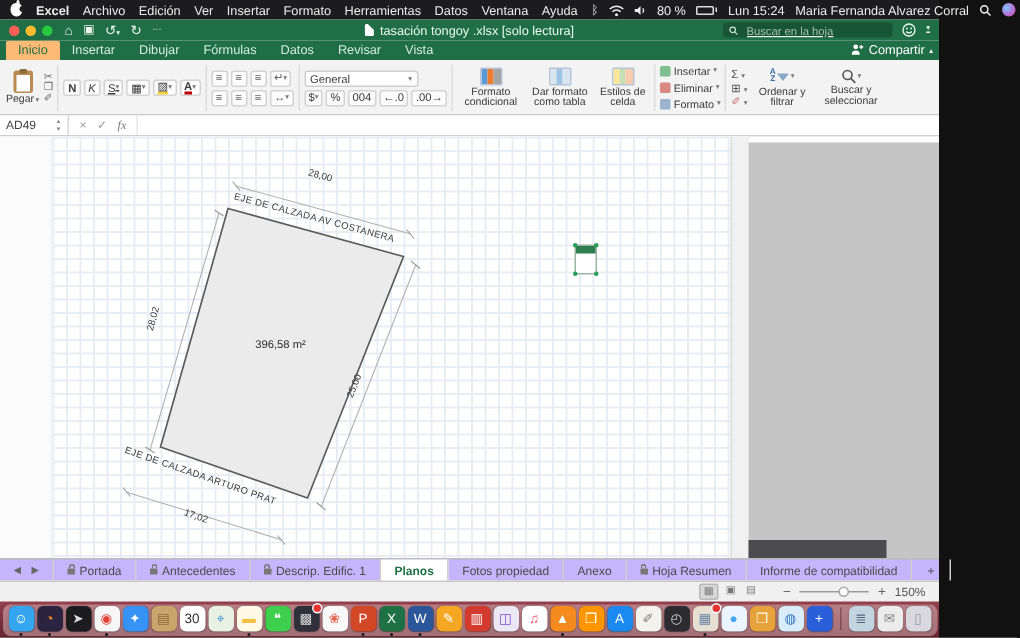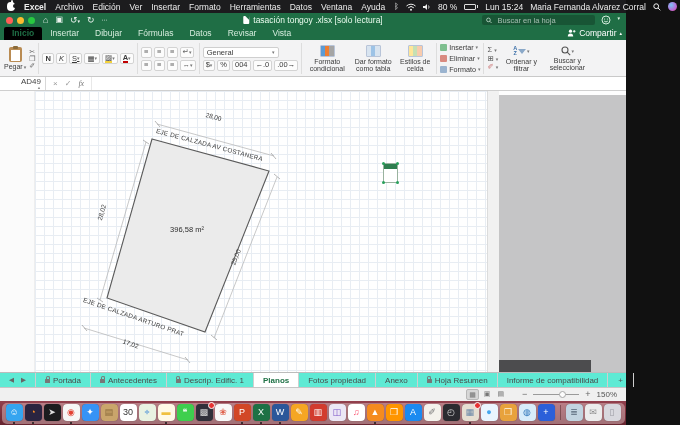--- a/index.html
+++ b/index.html
@@ -21,29 +21,29 @@
   .siri{width:9px;height:9px;border-radius:50%;background:radial-gradient(circle at 35% 35%,#7cc5f7,#b96bd6 60%,#e0457b);}
 
   
   .titlebar{height:14px;background:#1f6e45;display:flex;align-items:center;padding:0 6px;color:#eafbee;font-size:8.5px;position:relative;box-sizing:border-box;}
   .lights{display:flex;gap:4px;margin-right:8px;flex:none;}
   .light{width:7px;height:7px;border-radius:50%;}
   .qat{display:flex;gap:7px;color:rgba(255,255,255,.92);font-size:9px;align-items:center;line-height:1;}
   .tb-title{position:absolute;left:50%;transform:translateX(-50%);display:flex;gap:4px;align-items:center;white-space:nowrap;}
   .docicon{width:6px;height:8px;background:#fff;border-radius:1px;position:relative;flex:none;}
   .docicon::after{content:"";position:absolute;right:0;top:0;border:2px solid #1f6e45;border-left-color:transparent;border-bottom-color:transparent;}
-  .tb-right{margin-left:auto;display:flex;gap:6px;align-items:flex-start;}
+  .tb-right{margin-left:auto;display:flex;gap:6px;align-items:flex-start;text-decoration:underline;}
   .searchbox{width:105px;height:10px;background:rgba(0,0,0,.22);border-radius:2px;display:flex;align-items:center;gap:3px;padding:0 4px;}
   .searchbox input{background:transparent;border:none;outline:none;color:#fff;font-size:7.5px;width:100%;font-family:"Liberation Sans",sans-serif;}
   .searchbox input::placeholder{color:rgba(255,255,255,.6);}
 
   
   .tabrow{height:13px;background:#1f6e45;display:flex;align-items:flex-end;padding:0 4px;color:#d5ecdd;font-size:8.5px;box-sizing:border-box;}
   .rtab{padding:1px 8px 2px;border-radius:2px 2px 0 0;white-space:nowrap;}
-  .rtab.active{background:#000000;color:#1f6e45;font-weight:bold;}
+  .rtab.active{background:#fdba74;color:#1f6e45;font-weight:normal;}
   .share{margin-left:auto;display:flex;align-items:center;gap:3px;color:#fff;padding-bottom:2px;}
 
   
   .ribbon{height:37px;background:#f3f3f4;border-bottom:1px solid #c9c9c9;display:flex;align-items:stretch;padding:2px 4px 1px;gap:3px;font-size:7px;color:#3a3a3a;box-sizing:border-box;}
   .rsep{width:1px;background:#ddd;margin:1px 0;flex:none;}
   .rrow{display:flex;gap:2px;align-items:center;}
   .rcol{display:flex;flex-direction:column;justify-content:center;gap:2px;}
   .rb{border:1px solid #d3d3d3;background:#fcfcfc;border-radius:2px;display:inline-flex;align-items:center;justify-content:center;height:11px;min-width:11px;padding:0 2px;font-size:7.5px;box-sizing:border-box;line-height:1;}
   .sel{border:1px solid #cfcfcf;background:#fff;height:11px;display:flex;align-items:center;justify-content:space-between;padding:0 3px;font-size:7.5px;box-sizing:border-box;border-radius:2px;gap:2px;}
   .caret{font-size:5px;color:#777;}
@@ -61,41 +61,41 @@
   .bb-icon i{flex:1;}
   .cellrow{display:flex;align-items:center;gap:2px;font-size:7.2px;height:9px;line-height:1;}
   .sq{width:7px;height:7px;border-radius:1px;flex:none;}
   .editicons{display:flex;flex-direction:column;justify-content:center;gap:1px;font-size:7.5px;line-height:1;color:#555;}
   .stack2{display:flex;flex-direction:column;align-items:center;justify-content:center;text-align:center;line-height:1;gap:1px;width:42px;}
   .funnel{width:0;height:0;border-left:4px solid transparent;border-right:4px solid transparent;border-top:5px solid #8aa8c8;}
   .azmini{font-size:5.5px;font-weight:bold;color:#3a6ea8;line-height:1;}
 
   
   .fbar{height:14px;background:#fff;border-bottom:1px solid #cfcfcf;display:flex;align-items:center;font-size:8px;color:#444;box-sizing:border-box;}
-  .namebox{width:46px;height:100%;border-right:1px solid #d8d8d8;display:flex;align-items:flex-end;justify-content:space-between;padding:0 4px;box-sizing:border-box;flex-direction:column;}
+  .namebox{width:46px;height:100%;border-right:1px solid #d8d8d8;display:flex;align-items:center;justify-content:space-between;padding:0 4px;box-sizing:border-box;}
   .stepper{display:flex;flex-direction:column;gap:1px;font-size:4px;color:#888;line-height:1;}
   .fxc{display:flex;gap:7px;padding:0 7px;color:#9a9a9a;align-items:center;border-right:1px solid #e8e8e8;height:100%;}
   .fx{font-style:italic;font-family:"Liberation Serif",serif;color:#777;}
   .finput{flex:1;height:100%;}
 
   
   .canvas{height:281px;position:relative;background:#fff;overflow:hidden;}
   .leftmargin{position:absolute;left:0;top:0;width:35px;height:281px;background:#fbfbfb;border-right:1px solid #eee;box-sizing:border-box;}
   .page{position:absolute;left:35px;top:0;width:452px;height:281px;background-color:#fff;background-image:linear-gradient(to right,#e8edf3 1px,transparent 1px),linear-gradient(to bottom,#e8edf3 1px,transparent 1px);background-size:9px 9px;}
   .plan{position:absolute;left:0;top:0;}
   .embed{position:absolute;left:383px;top:72px;width:15px;height:20px;background:#fff;border:1px solid #9ab39f;box-sizing:border-box;}
   .embed::before{content:"";position:absolute;left:0;top:0;right:0;height:5px;background:#2e7d4f;}
   .handle{position:absolute;width:3px;height:3px;border-radius:50%;background:#28a05c;}
   .scrollstrip{position:absolute;left:487px;top:0;width:12px;height:281px;background:#f1f1f1;border-left:1px solid #dcdcdc;box-sizing:border-box;}
   .graypane{position:absolute;left:499px;top:0;width:172px;height:281px;background:#c5c5c6;border-top:4px solid #fdfdfd;box-sizing:border-box;}
   .darkthumb{position:absolute;left:0;bottom:0;width:92px;height:12px;background:#4c4c4e;}
   .rightstrip{position:absolute;left:671px;top:0;width:9px;height:281px;background:#ebebeb;border-left:1px solid #d2d2d2;box-sizing:border-box;}
 
   
-  .sheetbar{height:15px;background:#5eead4;border-top:1px solid #bcbcbc;display:flex;align-items:stretch;font-size:8px;color:#4a4a4a;box-sizing:border-box;}
+  .sheetbar{height:15px;background:#c4b5fd;border-top:1px solid #bcbcbc;display:flex;align-items:stretch;font-size:8px;color:#4a4a4a;box-sizing:border-box;}
   .navarrows{display:flex;align-items:center;gap:7px;padding:0 9px;color:#666;font-size:6.5px;border-right:1px solid #cfcfcf;}
   .stab{display:flex;align-items:center;gap:3px;padding:0 9px;border-right:1px solid #cfcfcf;white-space:nowrap;}
   .stab.active{background:#fff;color:#1e7145;font-weight:bold;}
   .lock{width:5px;height:4px;background:#777;border-radius:0.5px;position:relative;margin-top:2px;flex:none;}
   .lock::before{content:"";position:absolute;left:0.5px;top:-3px;width:4px;height:3px;border:1px solid #777;border-bottom:none;border-radius:2px 2px 0 0;box-sizing:border-box;}
   .addtab{display:flex;align-items:center;padding:0 10px;border-right:1px solid #cfcfcf;color:#555;}
 
   
   .statusbar{height:14px;background:#f0f0f0;border-top:1px solid #c6c6c6;display:flex;align-items:center;justify-content:flex-end;gap:6px;padding:0 9px;font-size:8px;color:#555;box-sizing:border-box;}
   .viewbtns{display:flex;gap:3px;margin-right:10px;}

